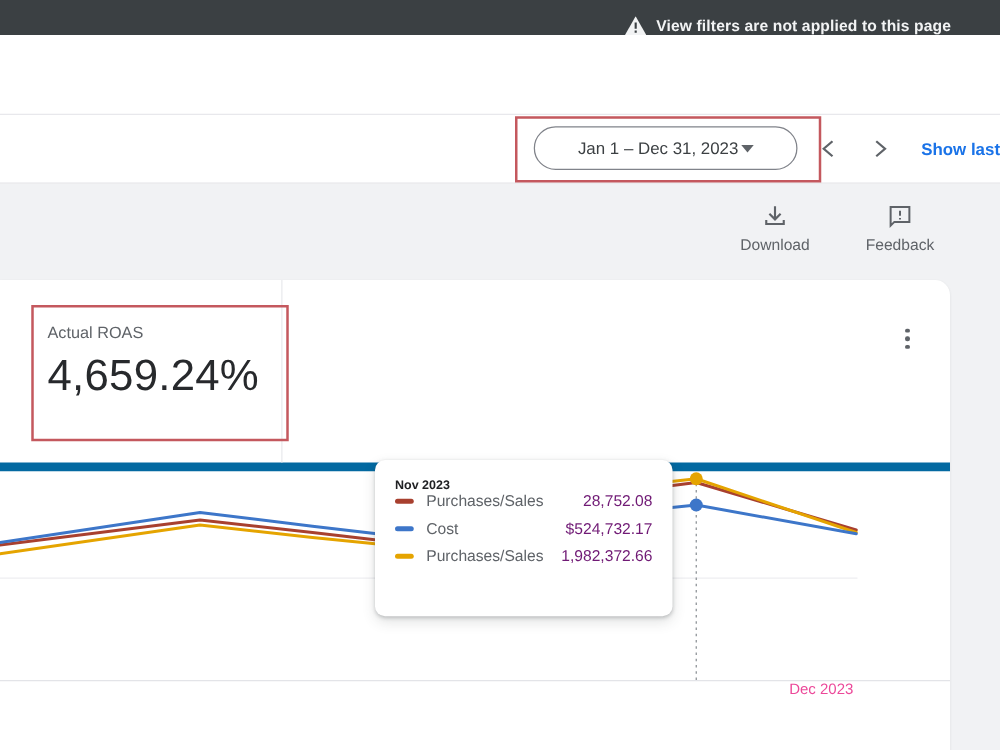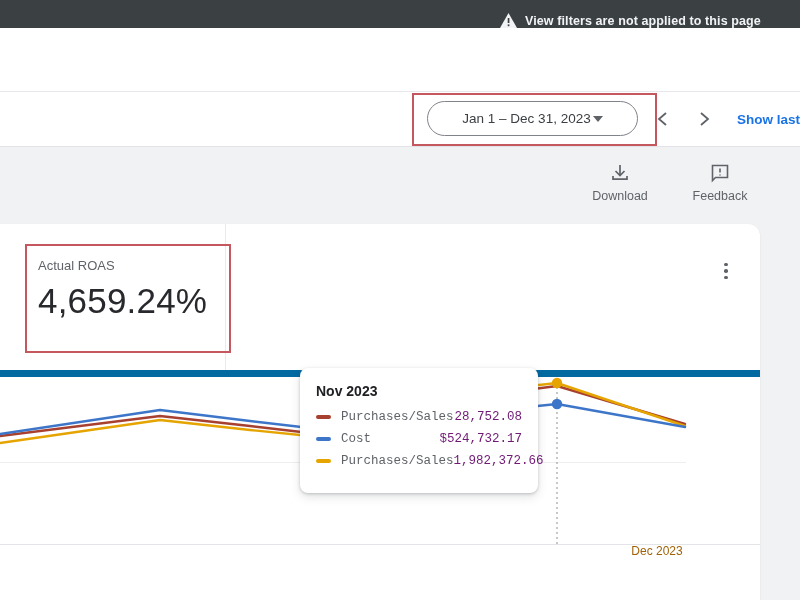--- a/index.html
+++ b/index.html
@@ -47,29 +47,29 @@
   .metric-value{color:#27292c;font-size:35px;letter-spacing:.2px;}
   .header-vdivider{position:absolute;left:225px;top:0;width:1px;height:146px;background:#e9eaed;}
   .metrics-btn{position:absolute;left:644px;top:32px;width:56px;display:flex;flex-direction:column;align-items:center;gap:5px;color:#5f6368;cursor:pointer;}
   .metrics-btn .lbl{font-size:12.5px;}
   .kebab{position:absolute;left:714px;top:34px;width:24px;height:26px;display:flex;flex-direction:column;align-items:center;justify-content:center;gap:3px;cursor:pointer;}
   .kebab i{width:3.5px;height:3.5px;border-radius:50%;background:#5f6368;display:block;}
   
   .chart-area{position:relative;width:760px;height:167px;border-bottom:1px solid #e3e4e8;}
   .gridline{position:absolute;left:0;width:686px;height:1px;background:#eeeef1;}
   .chart-svg{position:absolute;left:0;top:0;}
-  .x-label{position:absolute;left:607px;top:320px;width:100px;text-align:center;color:#a16207;font-size:12px;}
+  .x-label{position:absolute;left:607px;top:320px;width:100px;text-align:center;color:#ec4899;font-size:12px;}
   
   .tooltip{
     position:absolute;left:300px;top:144px;width:238px;height:125px;background:#fff;border-radius:8px;
     box-shadow:0 1px 3px rgba(60,64,67,.25), 0 4px 10px rgba(60,64,67,.15);
     padding:15px 16px;box-sizing:border-box;z-index:5;
   }
-  .tt-title{font-size:14px;font-weight:bold;color:#202124;margin-bottom:11px;}
-  .tt-row{display:flex;align-items:center;margin-bottom:8px;font-size:12.5px;font-family:Liberation Mono, monospace;}
+  .tt-title{font-size:10px;font-weight:bold;color:#202124;}
+  .tt-row{display:flex;align-items:center;margin-bottom:8px;font-size:12.5px;}
   .tt-dash{width:15px;height:4px;border-radius:2px;margin-right:10px;flex:0 0 auto;}
   .tt-label{color:#5f6368;flex:1;}
   .tt-value{color:#701a75;text-align:center;white-space:nowrap;}
   
   .annot{position:absolute;border:2px solid #c4585e;background:transparent;pointer-events:none;z-index:9;}
   .annot-date{left:412px;top:93px;width:241px;height:49px;}
   .annot-metric{left:25px;top:244px;width:202px;height:105px;}
   svg{display:block;}
 </style>
 </head>

